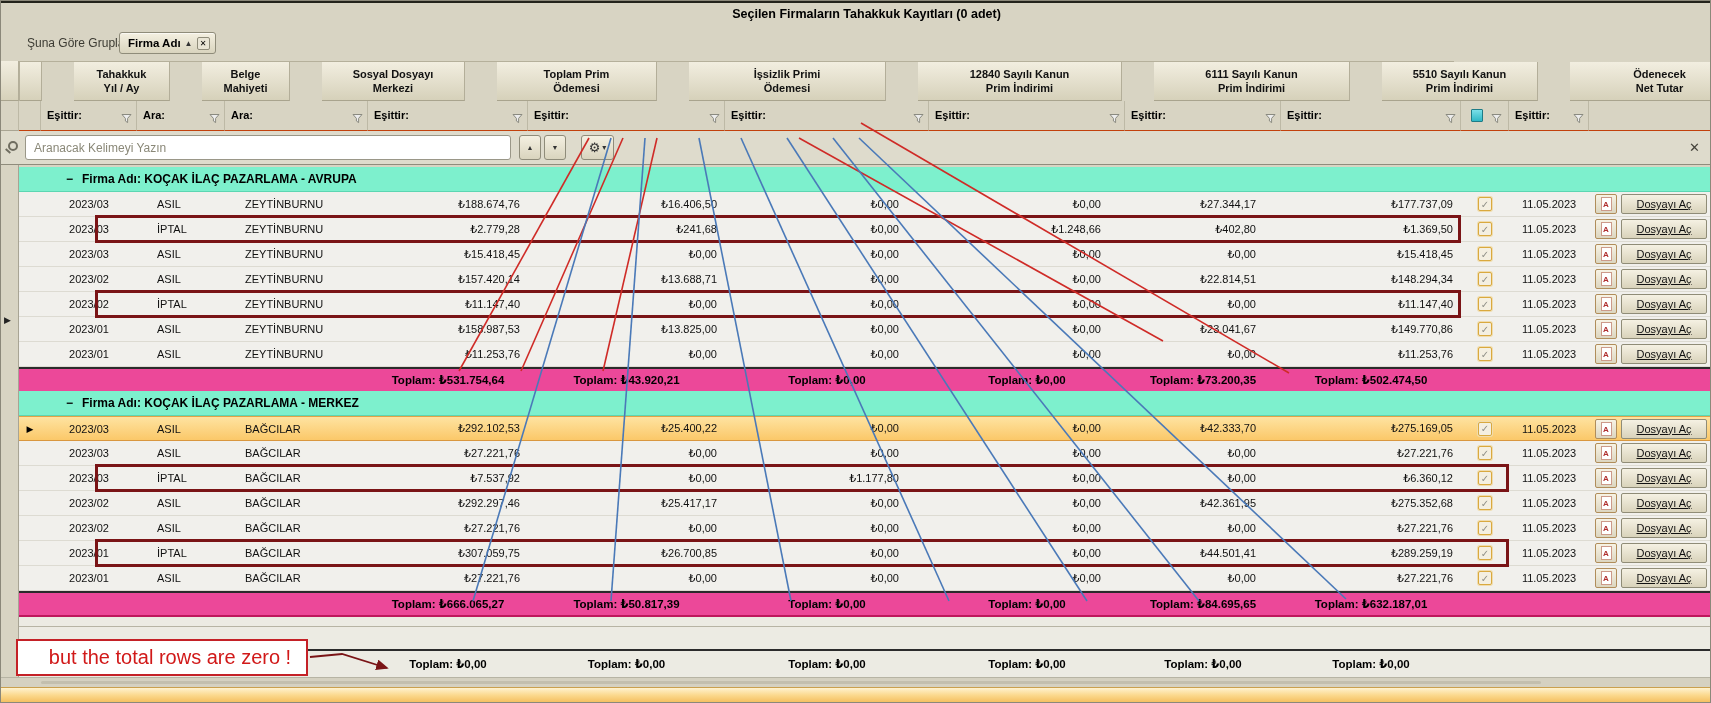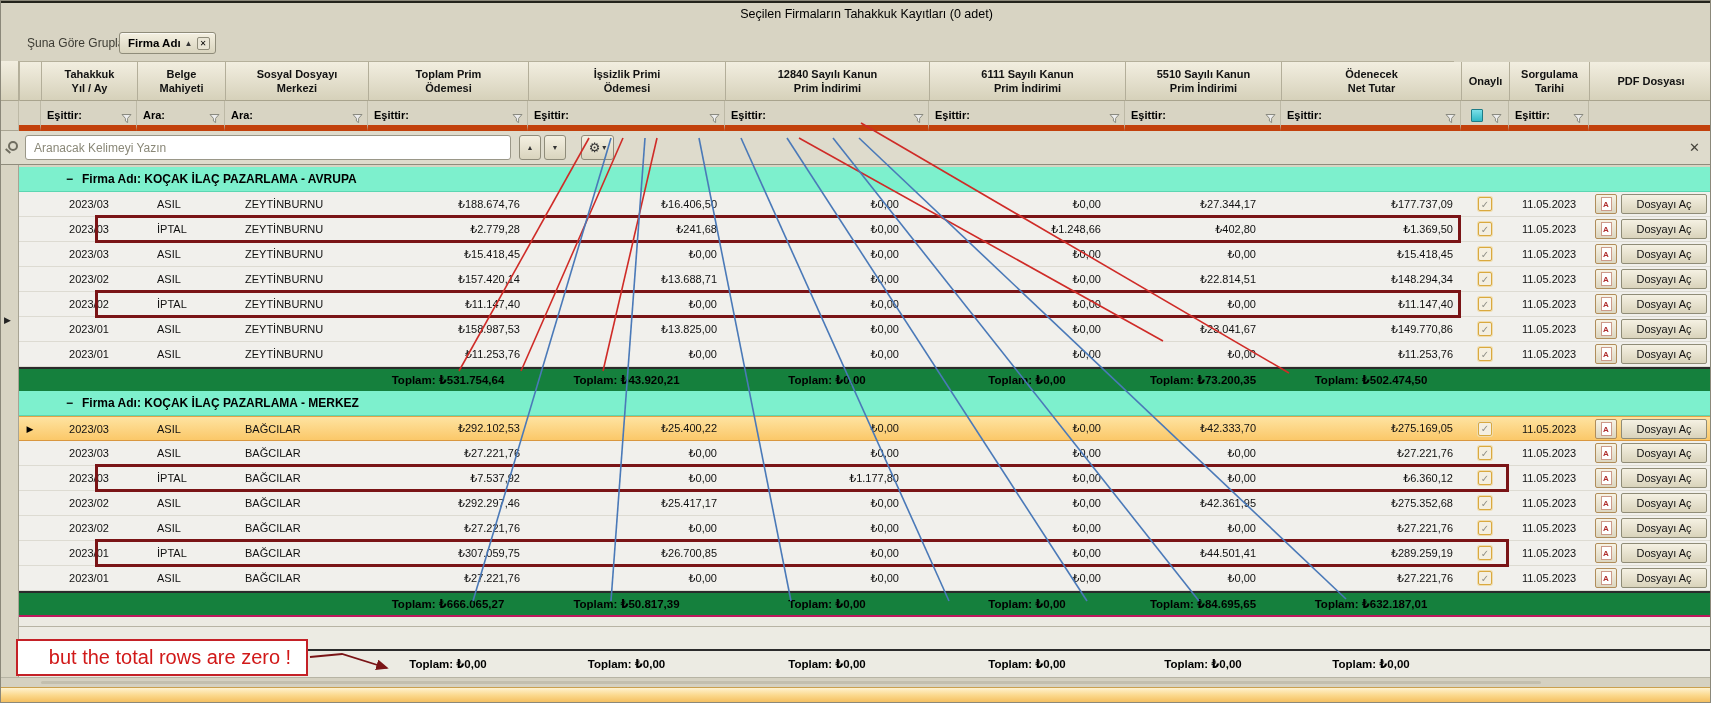--- a/index.html
+++ b/index.html
@@ -3,50 +3,50 @@
 <meta charset="utf-8">
 <style>
   * { margin:0; padding:0; box-sizing:border-box; }
   html,body { background:#9a9789; }
   body { font-family:"Liberation Sans","DejaVu Sans",sans-serif; }
   .win { position:relative; width:1711px; height:703px; background:#d8d4c3;
          border:1px solid #8b887a; overflow:hidden; }
   .topline { position:absolute; left:0; top:0; width:1711px; height:2px; background:#24241c; }
   .titlebar { position:absolute; left:0; top:2px; width:1711px; height:22px;
               display:flex; align-items:center; justify-content:center;
-              font-size:12.5px; font-weight:normal; color:#000;padding-left:20px; }
+              font-size:12.5px; font-weight:bold; color:#000;padding-left:20px; }
   .grouppanel { position:absolute; left:0; top:24px; width:1711px; height:36px; }
   .gp-label { position:absolute; left:26px; top:11px; font-size:12px; color:#3c3b33; }
   .chip { position:absolute; left:118px; top:7px; height:22px; padding:0 5px 0 8px;
           display:flex; align-items:center; gap:4px;
           background:linear-gradient(#f4f0e1,#d9d4be); border:1px solid #8f8c7a; border-radius:3px;
           font-size:11.5px; font-weight:bold; color:#000; cursor:pointer;
           box-shadow:0 1px 0 rgba(255,255,255,.6) inset; }
   .chip-sort { font-size:8px; color:#333; }
   .chip-x { width:13px; height:13px; border:1px solid #8f8c7a; background:#e9e5d5;
             font-size:8px; font-weight:bold; line-height:11px; text-align:center; border-radius:2px; }
 
   :root { --cols: 22px 96px 88px 143px 160px 197px 204px 196px 156px 180px 48px 80px 123px; }
   .grid { display:grid; grid-template-columns:var(--cols); }
 
   .gridhead { position:absolute; left:18px; top:60px; width:1435px; height:40px;
-              border-top:1px solid #b5b09b; border-left:1px solid #b5b09b; }
+              border-top:1px solid #b5b09b; border-left:1px solid #b5b09b;gap:32px; }
   .hcell { background:linear-gradient(#f2eee0,#d6d1ba); border-right:1px solid #b3ae99;
            border-bottom:1px solid #a9a48e; display:flex; align-items:center; justify-content:center;
            font-size:11px; font-weight:bold; color:#111; text-align:center; white-space:pre-line;
            line-height:1.3; cursor:pointer; }
   .headlead { position:absolute; left:0; top:60px; width:18px; height:40px;
               background:linear-gradient(#f2eee0,#d6d1ba); border-right:1px solid #b3ae99;
               border-bottom:1px solid #a9a48e; }
   .filtlead { position:absolute; left:0; top:100px; width:18px; height:30px;
               background:#d8d4c3; border-right:1px solid #bdb9a6; border-bottom:1px solid #a9a593; }
 
   .filterrow { position:absolute; left:18px; top:100px; width:1693px; height:30px; }
   .fcell { position:relative; background:#d8d4c3; border-right:1px solid #bdb9a6;
-           border-bottom:6px solid #c2410c; cursor:pointer; }
+           border-bottom:1px solid #c2410c; cursor:pointer; }
   .flabel { position:absolute; left:6px; top:8px; font-size:11px; font-weight:600; color:#000; }
   .funnel { position:absolute; right:4px; top:9px; width:11px; height:11px; }
   .fcell .teal { position:absolute; left:10px; top:8px; width:12px; height:13px;
                  background:linear-gradient(#7adfe8,#2fb8c5); border:1px solid #1d7c87; border-radius:1px; }
   .fcell.onay .funnel { right:6px; }
 
   .searchrow { position:absolute; left:0; top:130px; width:1711px; height:34px;
                background:#dedbcc; border-bottom:1px solid #8f8c7c; }
   .lens { position:absolute; left:7px; top:10px; width:10px; height:10px;
           border:2px solid #6f6d60; border-radius:50%; }
@@ -92,22 +92,22 @@
         box-shadow:0 0 0 1px #f0dcae; display:flex; align-items:center; justify-content:center;
         font-size:10px; color:#8f8f88; cursor:pointer; }
   .pdfcell { gap:4px; padding-left:6px; }
   .pdfico { width:22px; height:20px; background:linear-gradient(#f7f3e5,#dcd6c0);
             border:1px solid #b08d5a; border-radius:2px; display:flex; align-items:center;
             justify-content:center; cursor:pointer; }
   .pdficon { width:11px; height:14px; background:#fff; border:1px solid #cc9a8a;
              font-size:8px; font-weight:bold; color:#b03030; text-align:center; line-height:13px; }
   .openbtn { width:86px; height:20px; background:linear-gradient(#f5f1e3,#d9d3bb);
              border:1px solid #8f8c77; border-radius:2px; font-size:11px; color:#111;
-             cursor:pointer; font-family:"Liberation Sans","DejaVu Sans",sans-serif; }
-  .totalsrow { background:#15803d; border-top:2px solid #2b2b2b; height:24px; }
+             cursor:pointer; font-family:"Liberation Sans","DejaVu Sans",sans-serif;text-decoration:underline; }
+  .totalsrow { background:#ec4899; border-top:2px solid #2b2b2b; height:24px; }
   .totalsrow .tcell { display:flex; align-items:center; justify-content:center;
                       font-size:11.5px; font-weight:bold; color:#000; }
   .totalsrow.g2 { height:26px; border-bottom:2px solid #be185d; }
   .gridgap { height:32px; background:#ecebe3; position:relative; }
   .gridgap::before { content:""; position:absolute; left:0; right:0; top:9px; border-top:1px solid #b7b4a4; }
   .grandrow { background:#ecebe3; border-top:2px solid #2b2b2b; height:28px; }
   .hscroll { position:absolute; left:0; top:676px; width:1711px; height:10px; background:#d5d1c1;
              border-top:1px solid #b7b4a4; cursor:pointer; }
   .hscroll::after { content:""; position:absolute; left:40px; top:3px; width:1500px; height:3px;
                     background:#c3bfae; border-radius:2px; }

